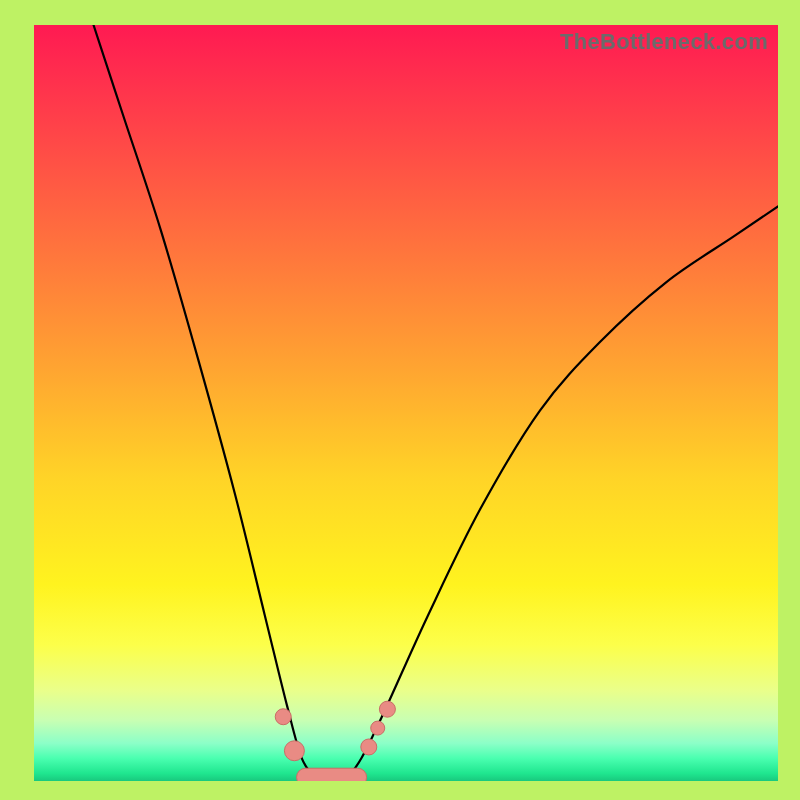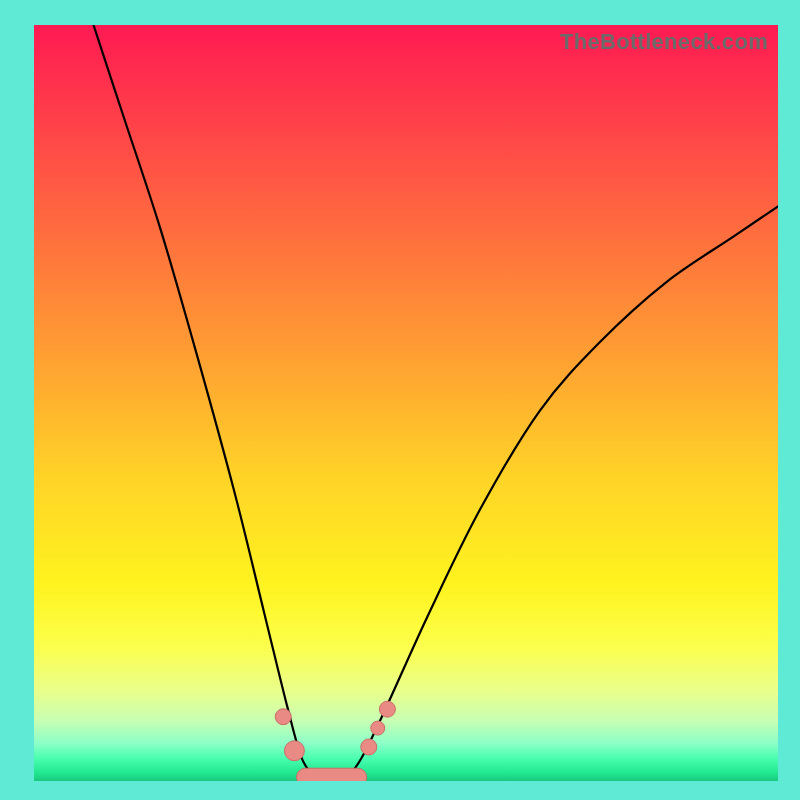--- a/index.html
+++ b/index.html
@@ -8,21 +8,21 @@
     width: 800px;
     height: 800px;
     background: #000;
     overflow: hidden;
     font-family: Arial, Helvetica, sans-serif;
   }
   .frame {
     position: absolute;
     left: 0; top: 0;
     width: 800px; height: 800px;
-    background: #5eead4;
+    background: #bef264;
   }
   .plot {
     position: absolute;
     left: 34px;
     top: 25px;
     width: 744px;
     height: 756px;
     background: linear-gradient(
       to bottom,
       #ff1a52 0%,

